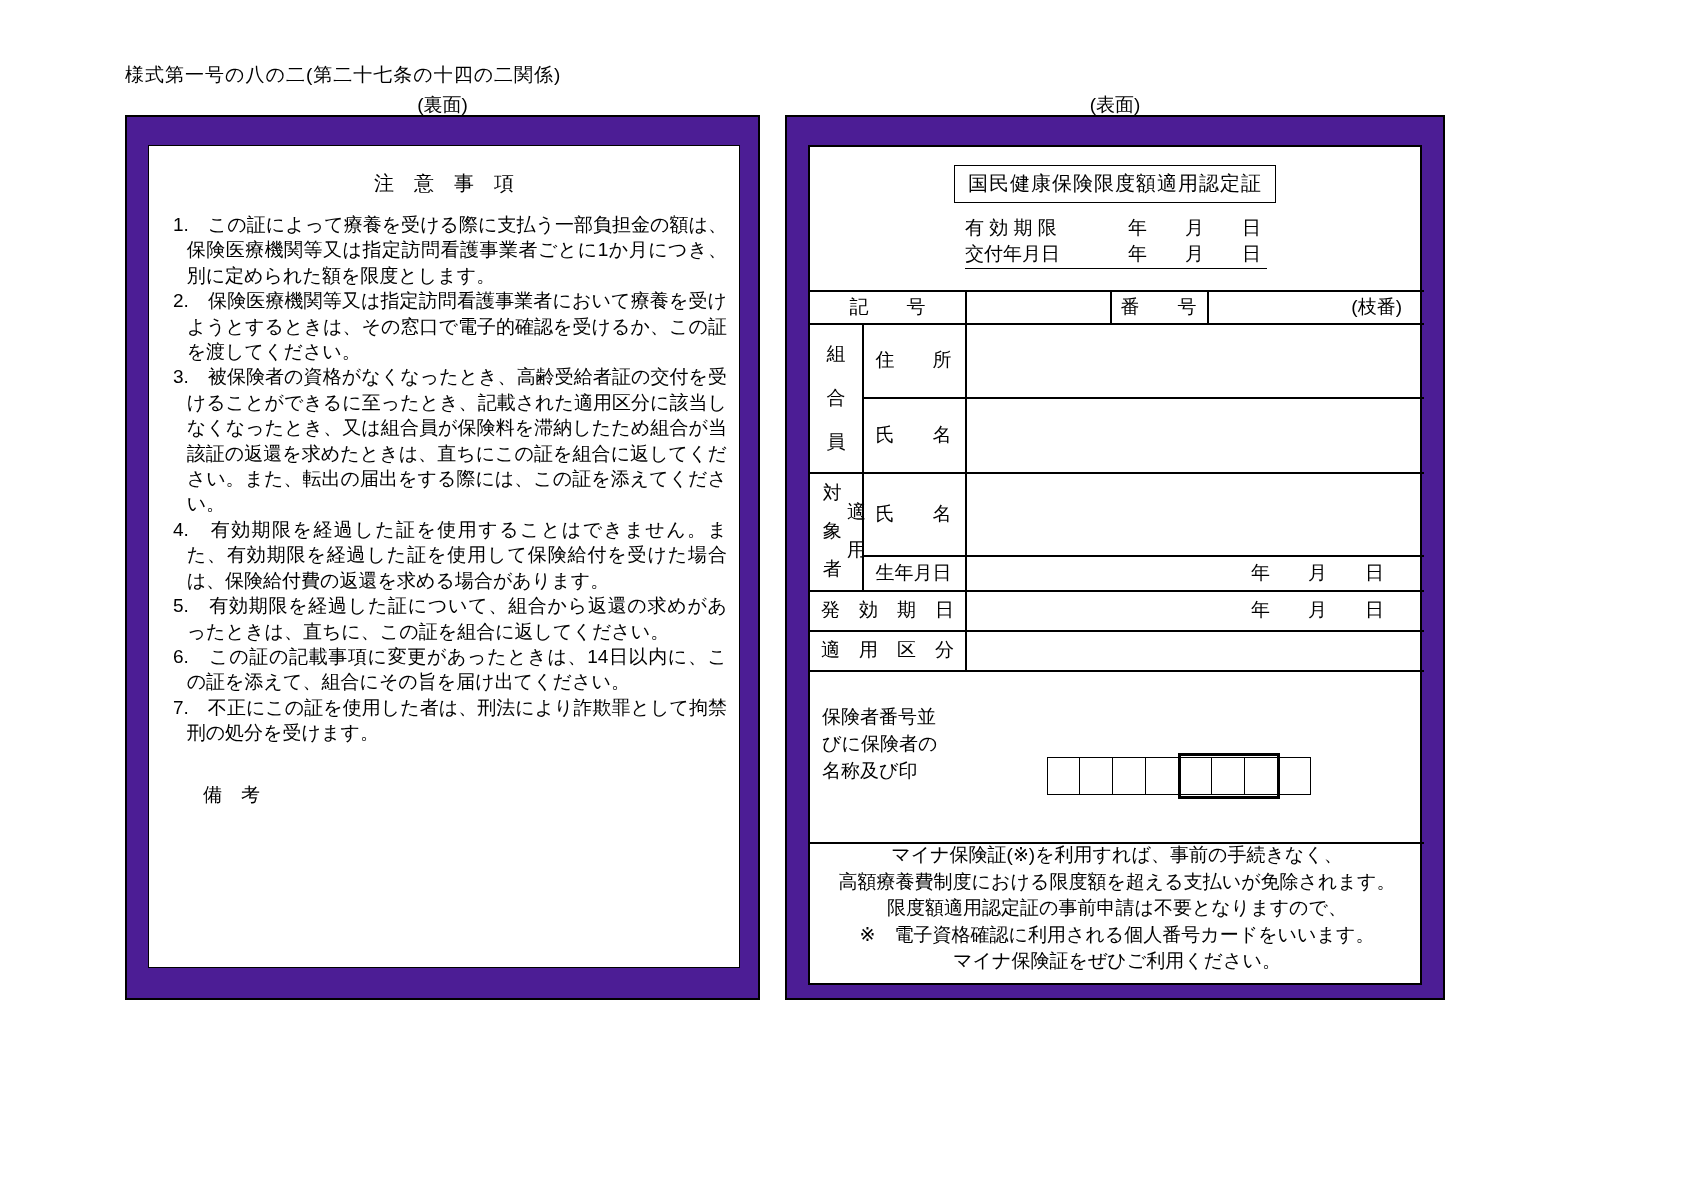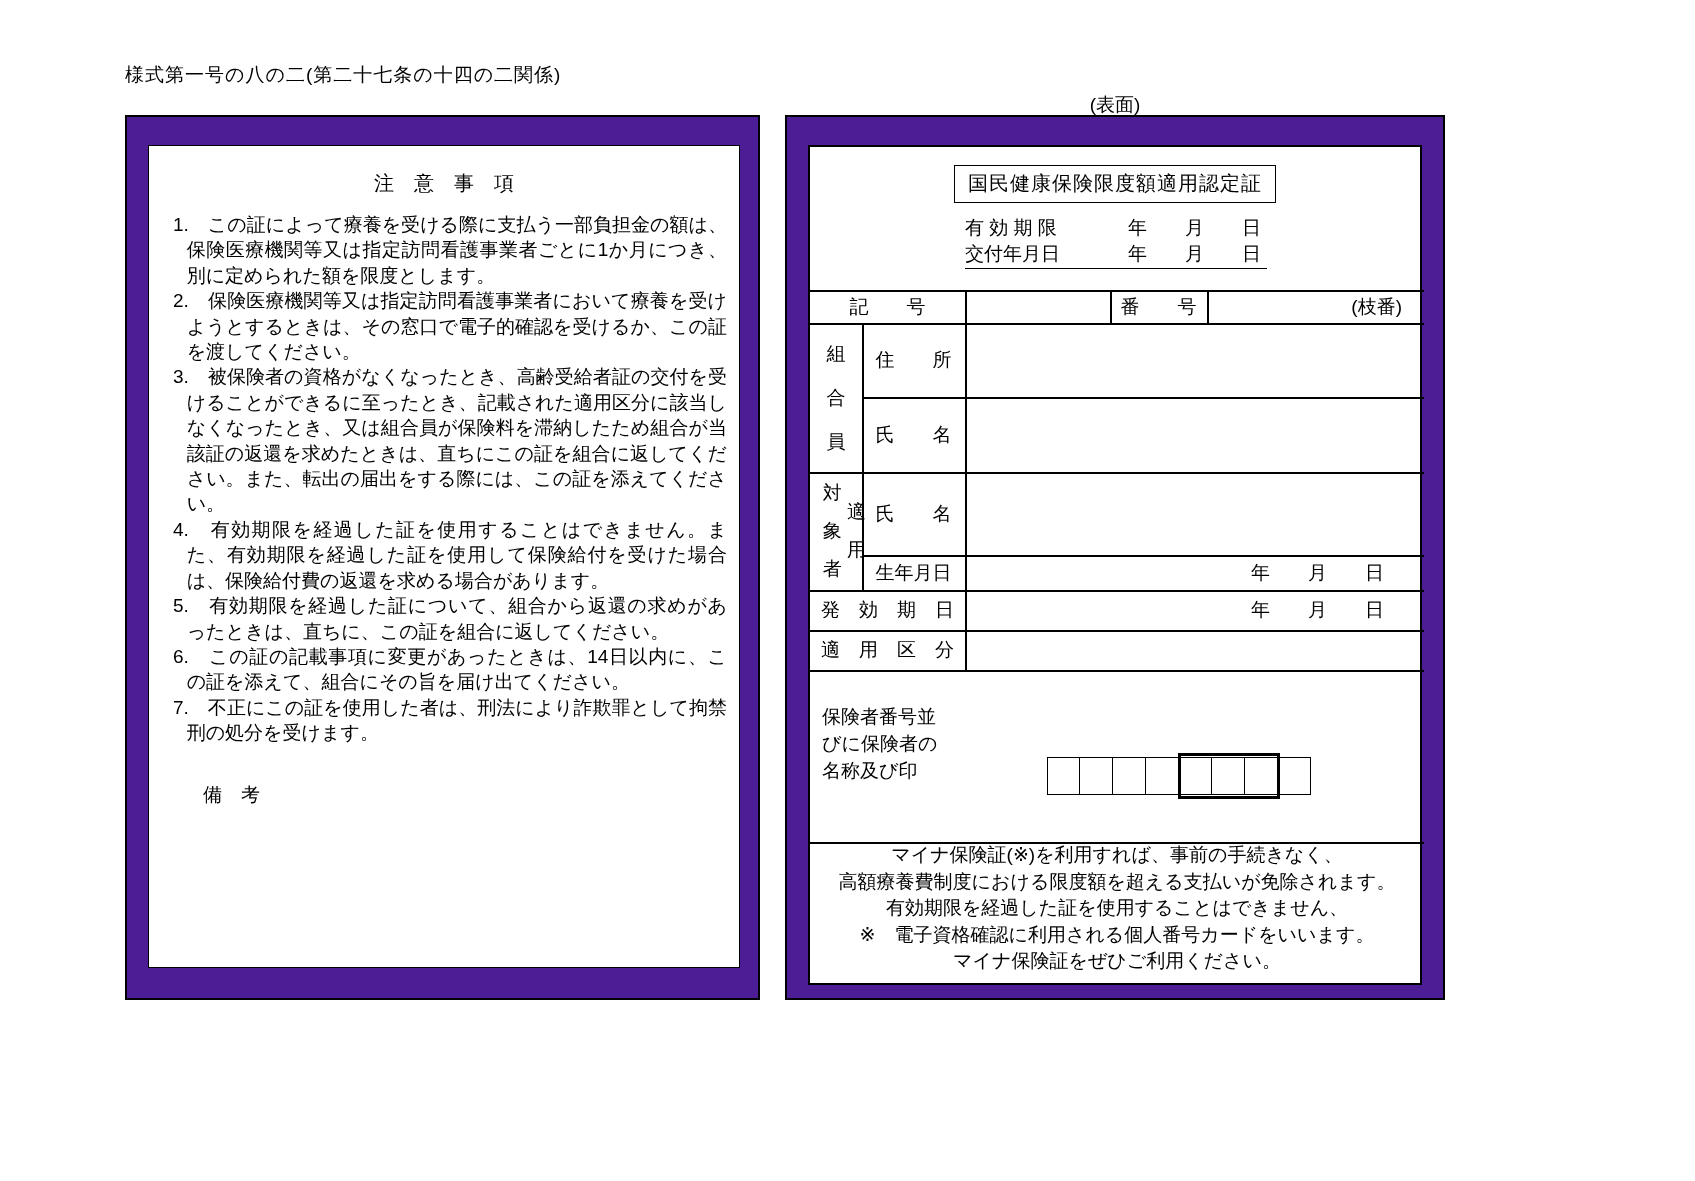--- a/index.html
+++ b/index.html
@@ -53,20 +53,21 @@
   .thick-box { left:368px; top:606px; width:102px; height:46px; border:3px solid #000; background:transparent; }
 
   .footnotes { left:0; top:695px; width:614px; height:145px; text-align:center; line-height:26.5px; padding-top:0; }
 </style>
 </head>
 <body>
 
 <div class="canvas">
 
   <div class="form-number">様式第一号の八の二(第二十七条の十四の二関係)</div>
+  <div class="side-label back-label">(裏面)</div>
   <div class="side-label front-label">(表面)</div>
 
   <div class="outer-box back-outer">
     <div class="inner-box back-inner">
       <div class="notes-heading">注　意　事　項</div>
       <div class="notes-list">
         <div class="note">1.　この証によって療養を受ける際に支払う一部負担金の額は、保険医療機関等又は指定訪問看護事業者ごとに1か月につき、別に定められた額を限度とします。</div>
         <div class="note">2.　保険医療機関等又は指定訪問看護事業者において療養を受けようとするときは、その窓口で電子的確認を受けるか、この証を渡してください。</div>
         <div class="note">3.　被保険者の資格がなくなったとき、高齢受給者証の交付を受けることができるに至ったとき、記載された適用区分に該当しなくなったとき、又は組合員が保険料を滞納したため組合が当該証の返還を求めたときは、直ちにこの証を組合に返してください。また、転出の届出をする際には、この証を添えてください。</div>
         <div class="note">4.　有効期限を経過した証を使用することはできません。また、有効期限を経過した証を使用して保険給付を受けた場合は、保険給付費の返還を求める場合があります。</div>
@@ -167,21 +168,21 @@
         <div class="box-cell"></div>
         <div class="box-cell"></div>
         <div class="box-cell"></div>
         <div class="box-cell"></div>
       </div>
       <div class="thick-box"></div>
 
       <div class="footnotes">
         <div>マイナ保険証(※)を利用すれば、事前の手続きなく、</div>
         <div>高額療養費制度における限度額を超える支払いが免除されます。</div>
-        <div>有効期限を経過した証を使用することはできません、</div>
+        <div>限度額適用認定証の事前申請は不要となりますので、</div>
         <div>※　電子資格確認に利用される個人番号カードをいいます。</div>
         <div>マイナ保険証をぜひご利用ください。</div>
       </div>
 
     </div>
   </div>
 
 </div>
 
 </body></html>

